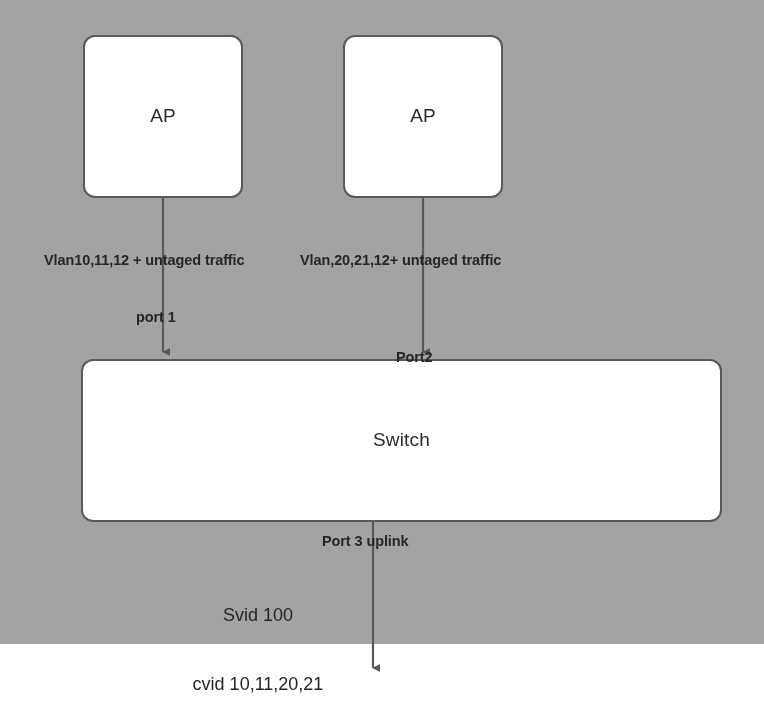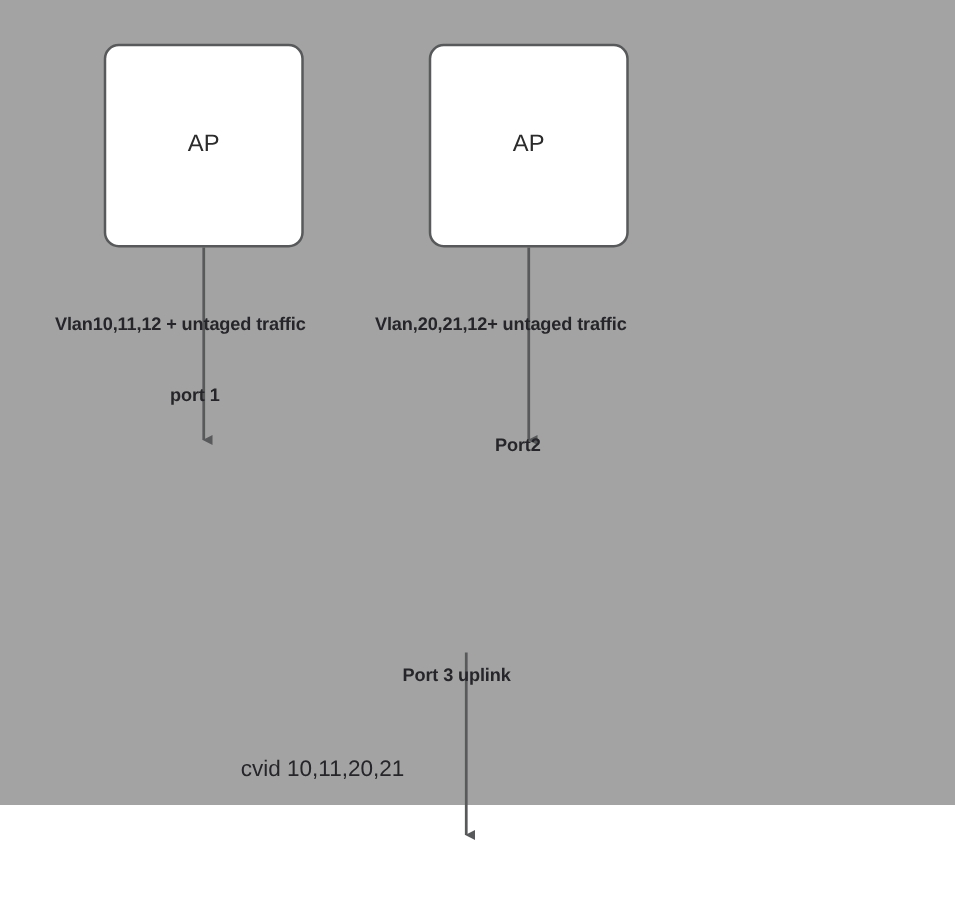--- a/index.html
+++ b/index.html
@@ -101,32 +101,36 @@
   </svg>
 
   <div class="node-box" id="ap-left-box">
     <span class="node-label">AP</span>
   </div>
 
   <div class="node-box" id="ap-right-box">
     <span class="node-label">AP</span>
   </div>
 
+  <div class="node-box" id="switch-box">
+    <span class="node-label">Switch</span>
+  </div>
 
   <div class="annot bold" id="vlan-left-label">Vlan10,11,12 + untaged traffic</div>
 
   <div class="annot bold" id="vlan-right-label">Vlan,20,21,12+ untaged traffic</div>
 
   <div class="annot bold" id="port1-label">port 1</div>
 
   <div class="annot bold" id="port2-label">Port2</div>
 
   <div class="annot bold" id="port3-label">Port 3 uplink</div>
 
   <div class="annot plain" id="svid100-block">
+    <div>Svid 100</div>
     <div>cvid 10,11,20,21</div>
   </div>
 
   <div class="annot plain" id="svid200-block">
     
   </div>
 
 </div>
 
 </body></html>

